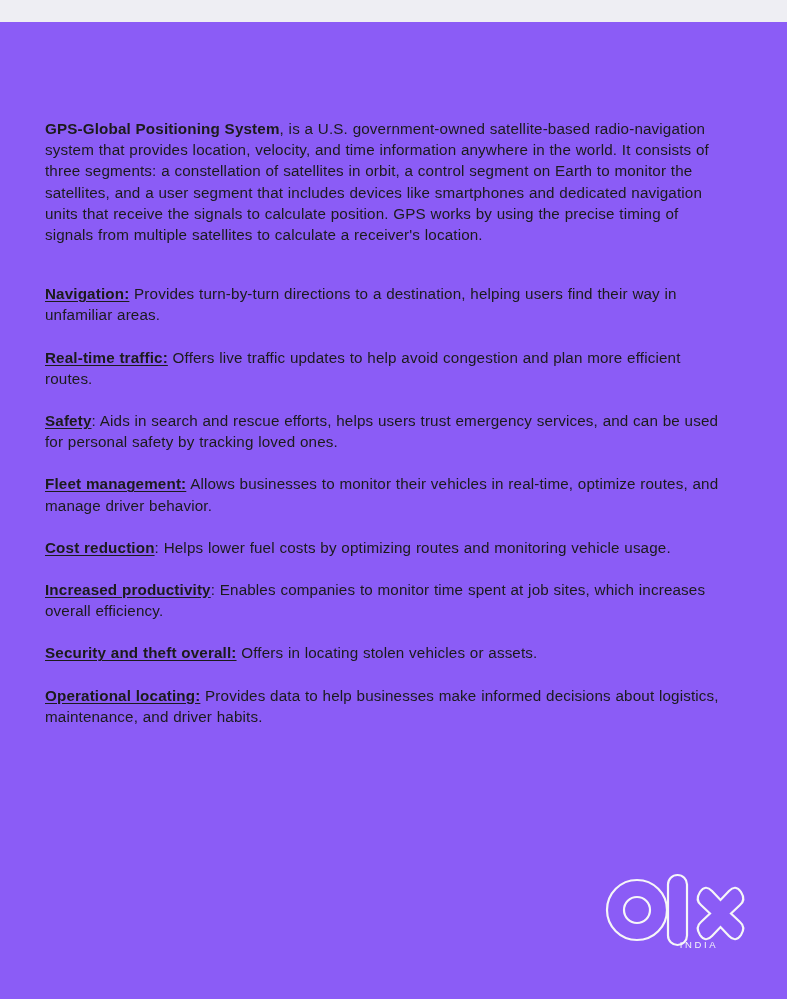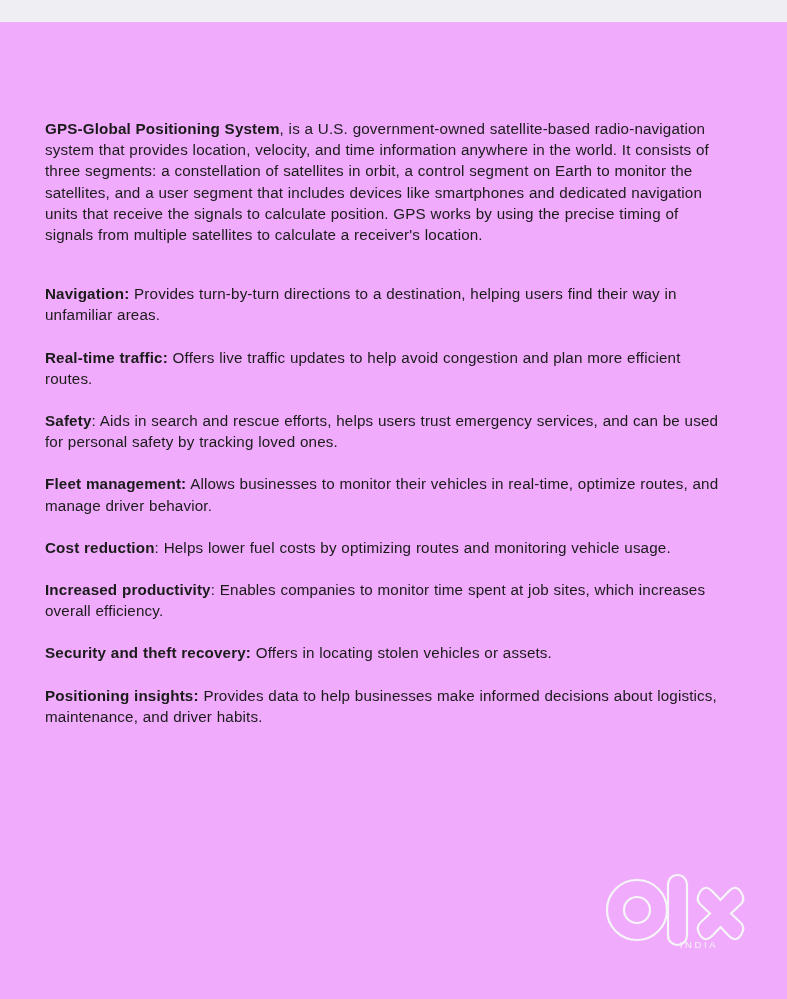--- a/index.html
+++ b/index.html
@@ -12,21 +12,21 @@
     height: 999px;
     background: #ffffff;
     font-family: "Liberation Sans", sans-serif;
     overflow: hidden;
     position: relative;
   }
   .page {
     position: relative;
     width: 787px;
     height: 999px;
-    background: #f0abfc;
+    background: #8b5cf6;
     overflow: hidden;
   }
   .top-band {
     position: absolute;
     top: 0;
     left: 0;
     width: 787px;
     height: 22px;
     background: #eeeef3;
   }
@@ -51,20 +51,21 @@
   .section {
     font-size: 15.2px;
     line-height: 21.2px;
     color: #1b1b1b;
     letter-spacing: 0.01em;
     margin: 0 0 21px 0;
     word-spacing: 0.02em;
   }
   .section .term {
     font-weight: bold;
+    text-decoration: underline;
     text-underline-offset: 1.5px;
   }
   .section .sep {
     font-weight: normal;
     text-decoration: none;
   }
 
   
   .watermark {
     position: absolute;
@@ -89,22 +90,22 @@
 
     <p class="intro-para"><span class="lead">GPS-Global Positioning System</span><span>, is a U.S. government-owned satellite-based radio-navigation system that provides location, velocity, and time information anywhere in the world. It consists of three segments: a constellation of satellites in orbit, a control segment on Earth to monitor the satellites, and a user segment that includes devices like smartphones and dedicated navigation units that receive the signals to calculate position. GPS works by using the precise timing of signals from multiple satellites to calculate a receiver's location.</span></p>
 
     <div id="sections-container">
         <p class="section"><span class="term">Navigation:</span><span class="sep"> </span><span>Provides turn-by-turn directions to a destination, helping users find their way in unfamiliar areas.</span></p>
         <p class="section"><span class="term">Real-time traffic:</span><span class="sep"> </span><span>Offers live traffic updates to help avoid congestion and plan more efficient routes.</span></p>
         <p class="section"><span class="term">Safety</span><span class="sep">: </span><span>Aids in search and rescue efforts, helps users trust emergency services, and can be used for personal safety by tracking loved ones.</span></p>
         <p class="section"><span class="term">Fleet management:</span><span class="sep"> </span><span>Allows businesses to monitor their vehicles in real-time, optimize routes, and manage driver behavior.</span></p>
         <p class="section"><span class="term">Cost reduction</span><span class="sep">: </span><span>Helps lower fuel costs by optimizing routes and monitoring vehicle usage.</span></p>
         <p class="section"><span class="term">Increased productivity</span><span class="sep">: </span><span>Enables companies to monitor time spent at job sites, which increases overall efficiency.</span></p>
-        <p class="section"><span class="term">Security and theft recovery:</span><span class="sep"> </span><span>Offers in locating stolen vehicles or assets.</span></p>
-        <p class="section"><span class="term">Positioning insights:</span><span class="sep"> </span><span>Provides data to help businesses make informed decisions about logistics, maintenance, and driver habits.</span></p>
+        <p class="section"><span class="term">Security and theft overall:</span><span class="sep"> </span><span>Offers in locating stolen vehicles or assets.</span></p>
+        <p class="section"><span class="term">Operational locating:</span><span class="sep"> </span><span>Provides data to help businesses make informed decisions about logistics, maintenance, and driver habits.</span></p>
       </div>
 
   </div>
 
   <div class="watermark">
     <svg width="152" height="86" viewBox="0 0 152 86" xmlns="http://www.w3.org/2000/svg" aria-hidden="true">
       <g fill="none" stroke="#f6f6f8" stroke-width="2.2">
 
         <circle cx="33" cy="42" r="30"></circle>
         <circle cx="33" cy="42" r="13"></circle>

